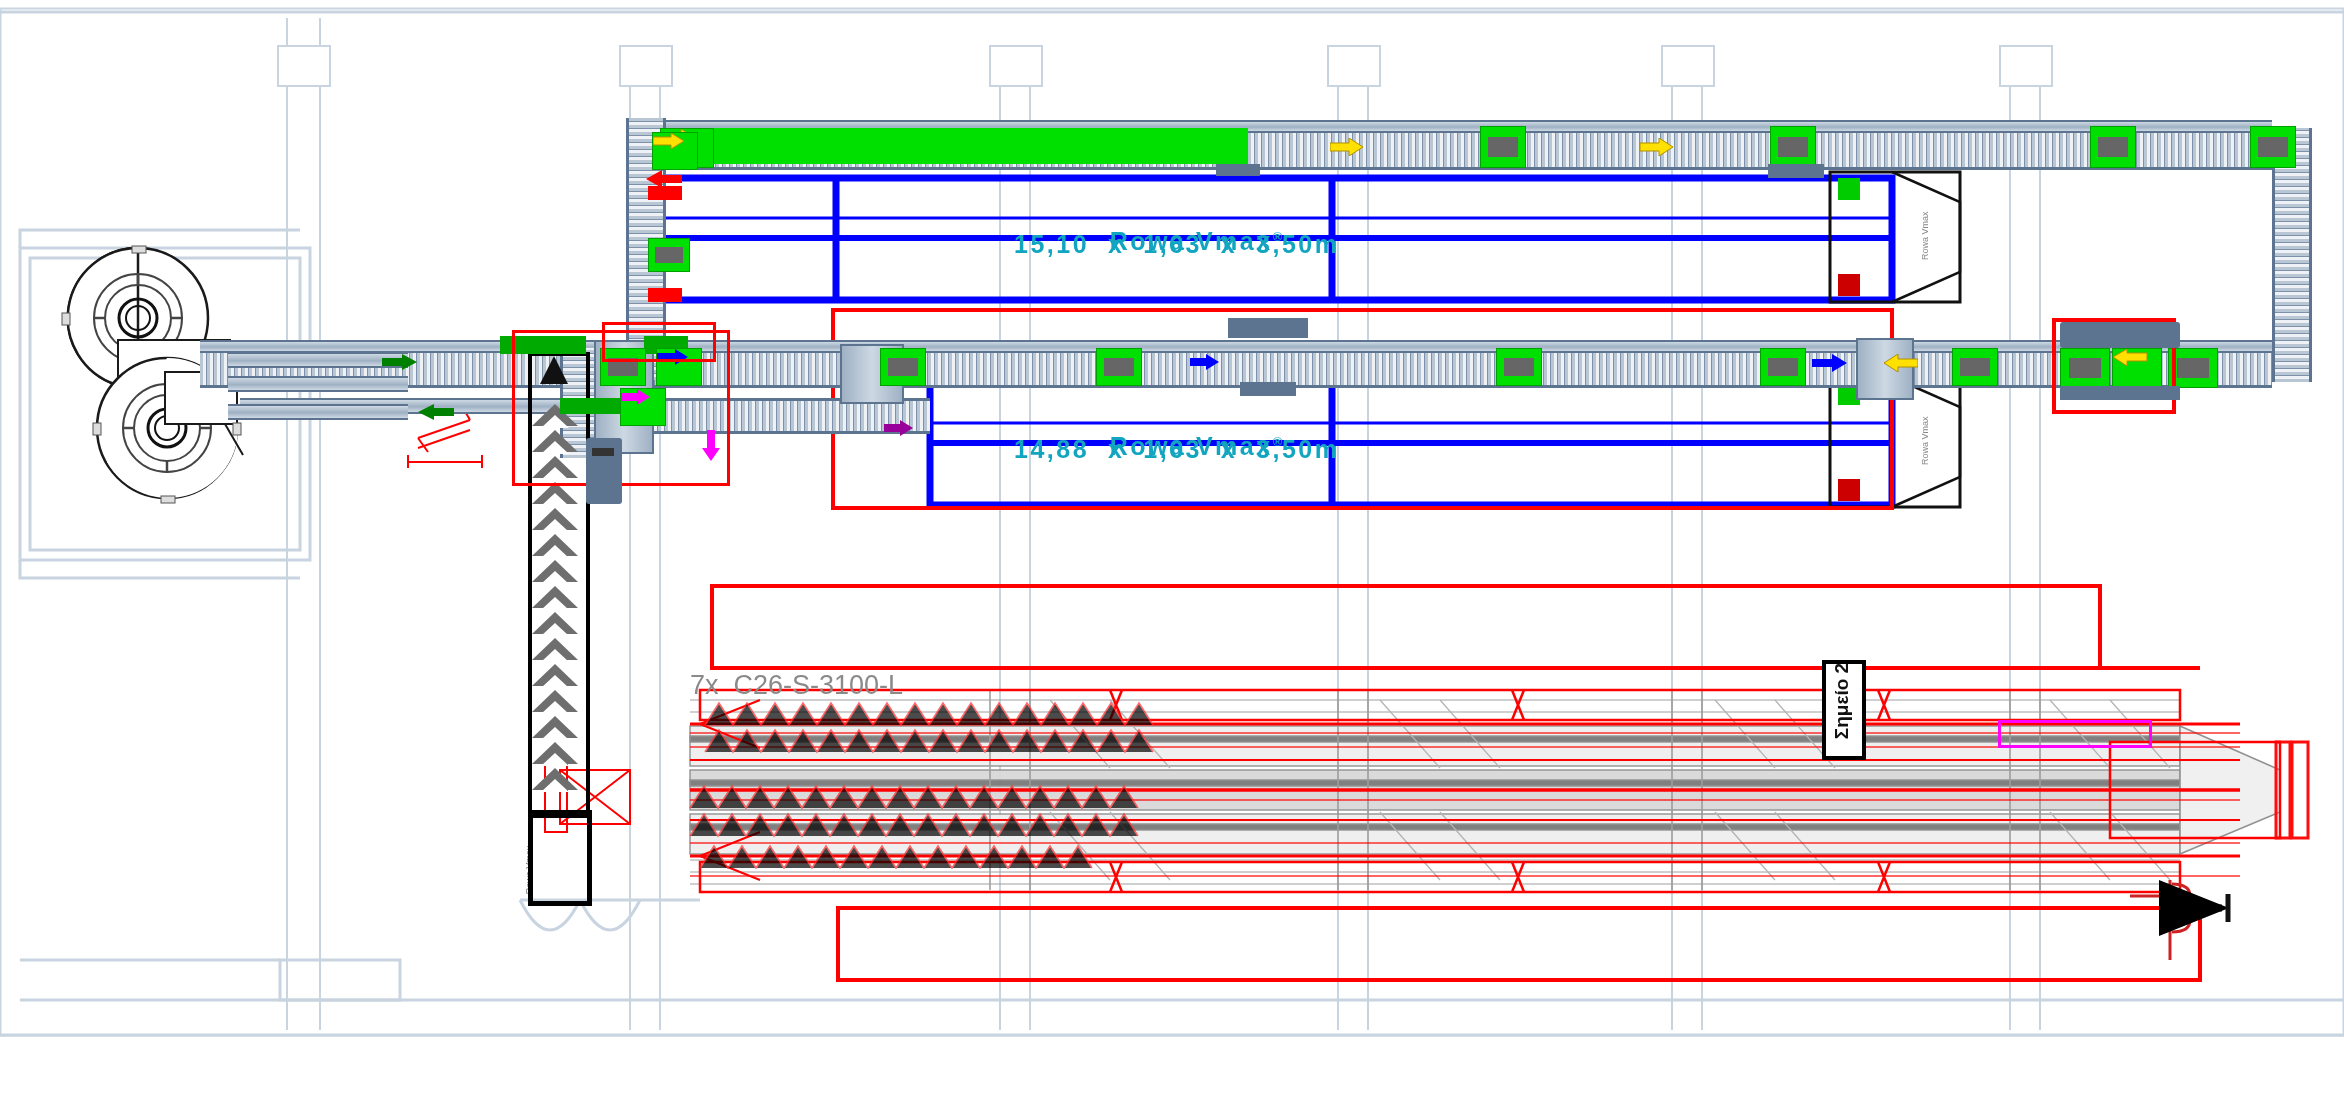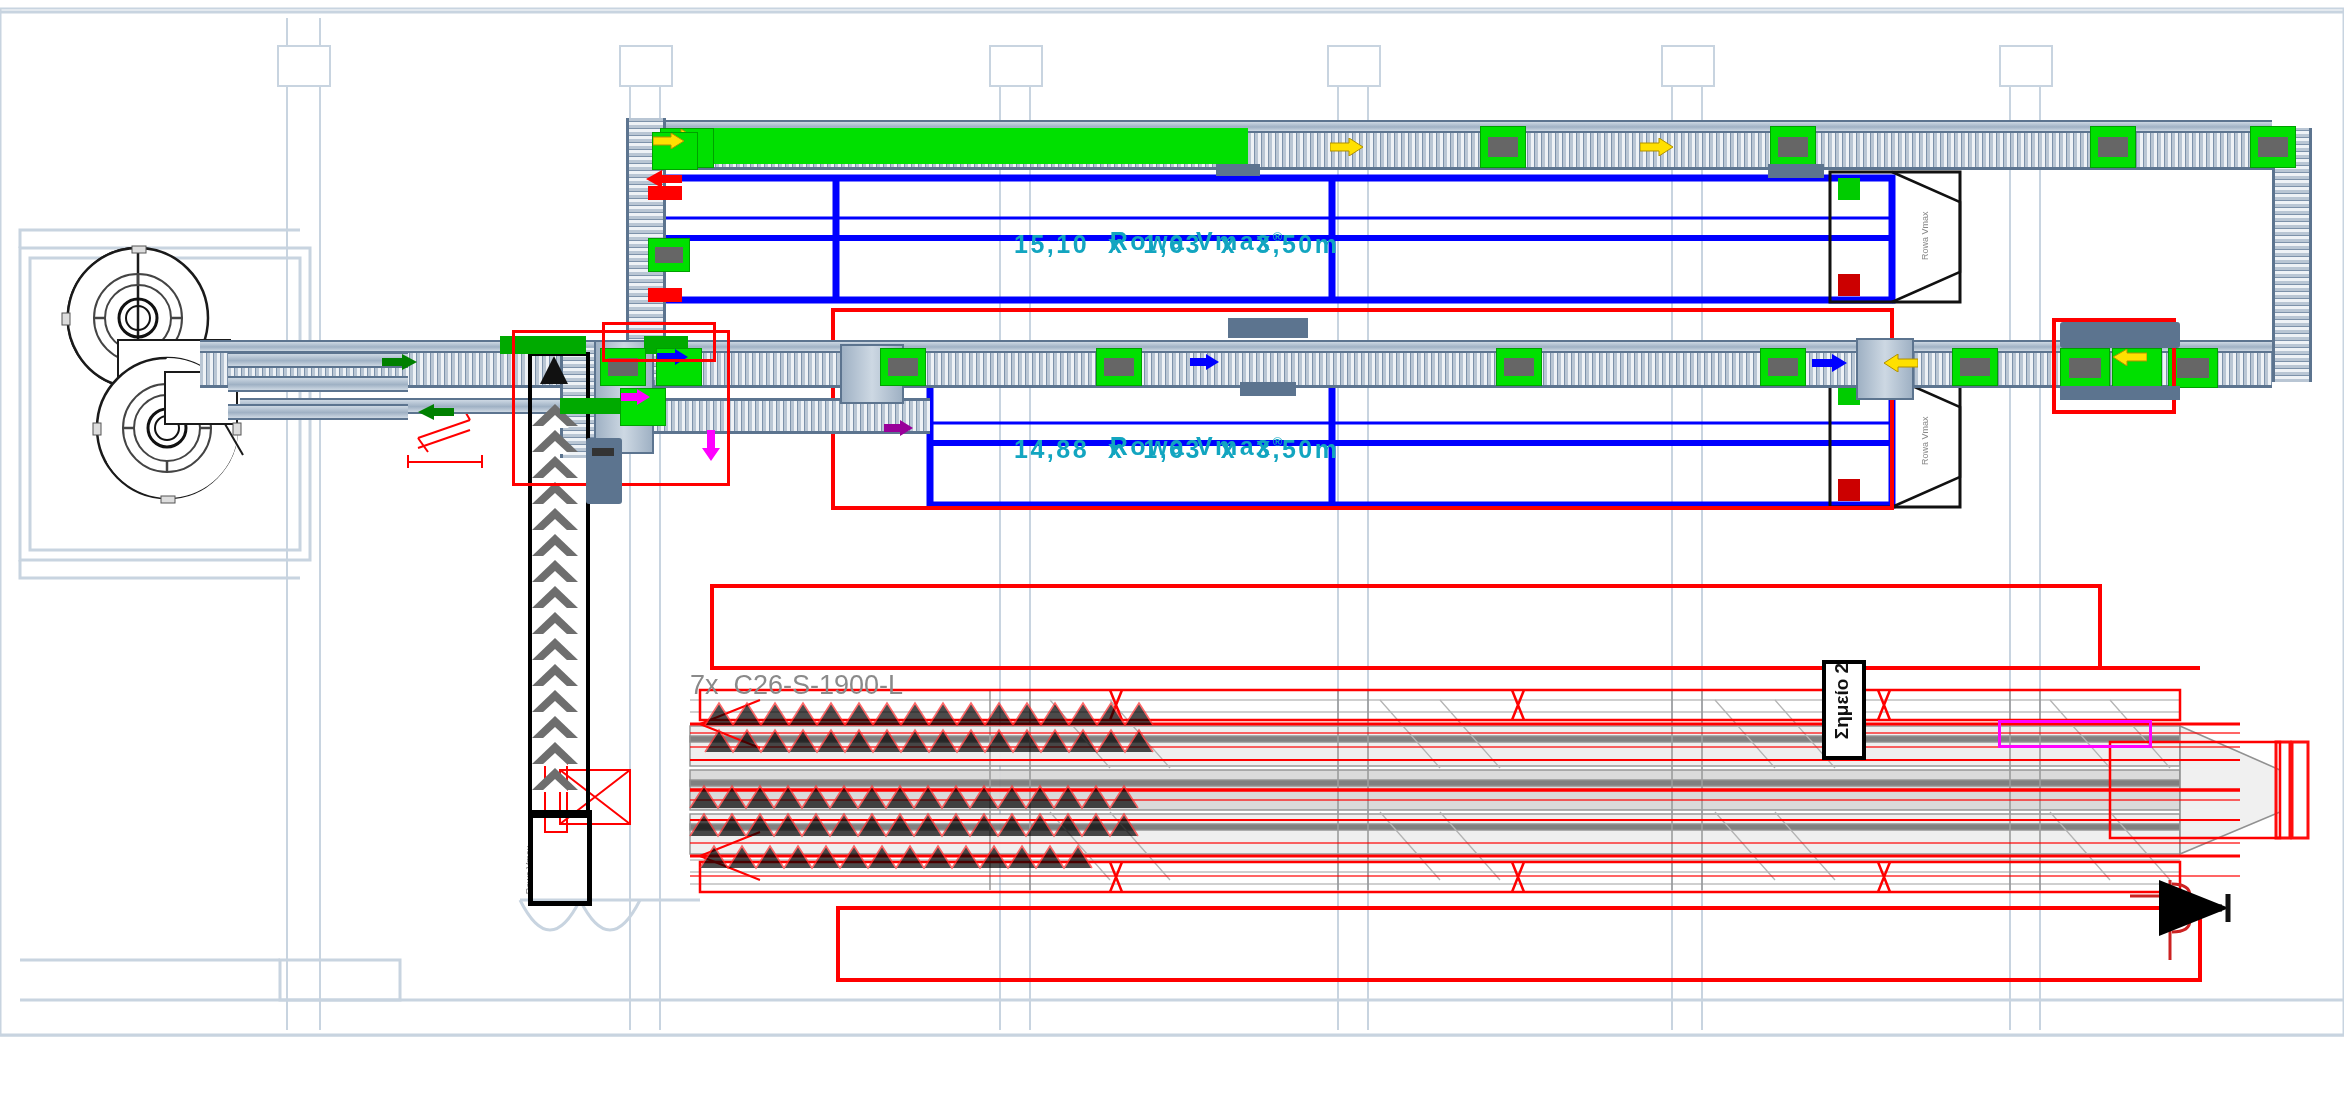--- a/index.html
+++ b/index.html
@@ -465,15 +465,15 @@
   <div class="lbl cyantxt" style="left:1072px;top:198px;font-size:25px;">
     <span>Rowa Vmax</span><sup style="font-size:13px;letter-spacing:0">®</sup>
   </div>
   <div class="lbl cyantxt" style="left:1014px;top:230px;font-size:25px;">15,10  x  1,63  x  3,50m</div>
 
   <div class="lbl cyantxt" style="left:1072px;top:403px;font-size:25px;">
     <span>Rowa Vmax</span><sup style="font-size:13px;letter-spacing:0">®</sup>
   </div>
   <div class="lbl cyantxt" style="left:1014px;top:435px;font-size:25px;">14,88  x  1,63  x  3,50m</div>
 
-  <div class="lbl greytxt" style="left:690px;top:670px;font-size:27px;">7x  C26-S-1900-L</div>
+  <div class="lbl greytxt" style="left:690px;top:670px;font-size:27px;">7x  C26-S-3100-L</div>
 
 </div>
 
 </body></html>

